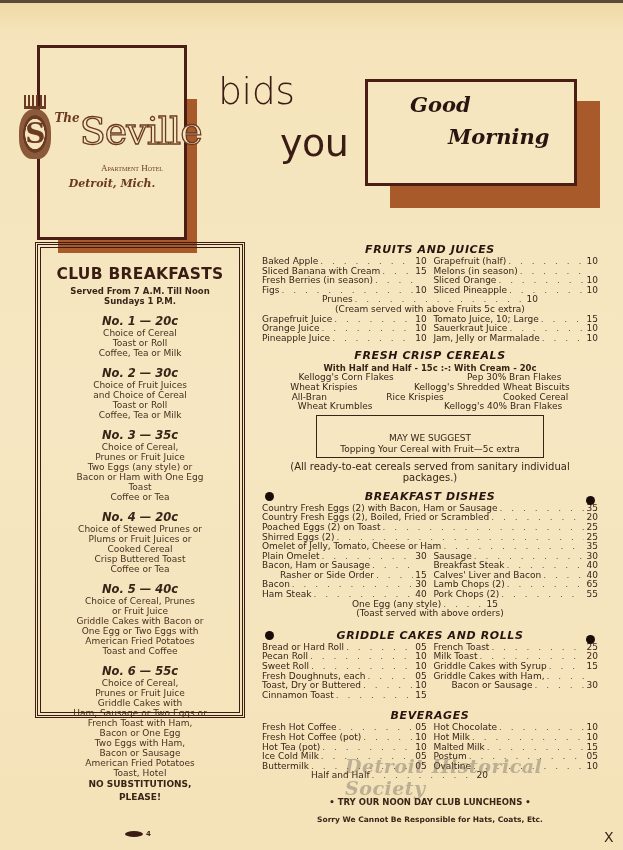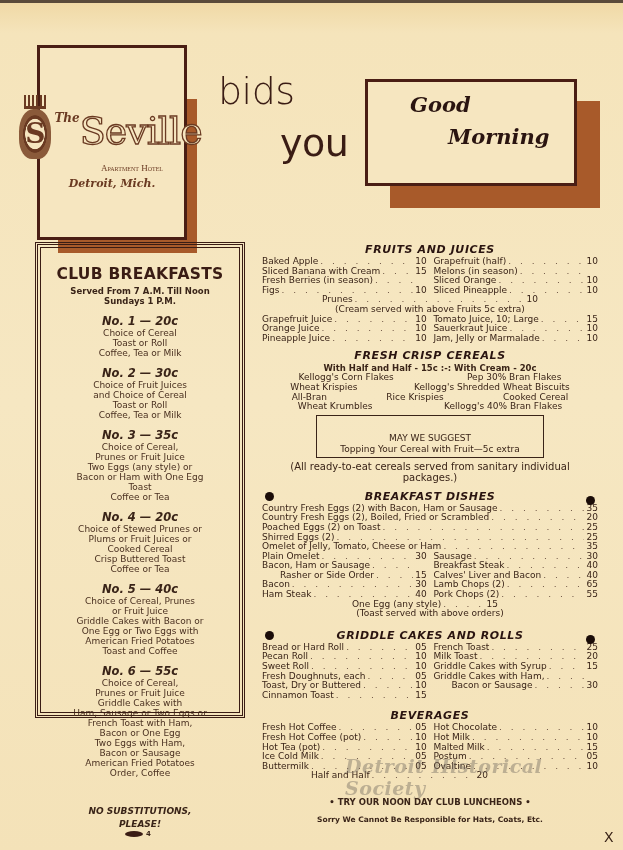--- a/index.html
+++ b/index.html
@@ -51,21 +51,21 @@
   
   .club {
     position:absolute; left: 35px; top: 239px; width: 210px; height: 476px;
     border: 3px double #3a1c14; outline: 1px solid #3a1c14; outline-offset: -6px;
     text-align: center; padding-top: 20px;
   }
   .club-title { font-family:"DejaVu Sans", sans-serif; font-weight: bold; font-size: 15.5px; color:#3a1c14; letter-spacing: 0.3px; }
   .club-served { font-family:"DejaVu Sans", sans-serif; font-weight: bold; font-size: 8.5px; line-height: 10px; margin-top: 3px; }
   .club-no { font-family:"DejaVu Sans", sans-serif; font-weight: bold; font-style: italic; font-size: 11.5px; margin-top: 8px; line-height: 14px; }
   .club-desc { font-family:"DejaVu Sans", sans-serif; font-size: 9px; line-height: 10px; color:#4a3020; }
-  .club-nosub { font-family:"DejaVu Sans", sans-serif; font-weight: bold; font-size: 9px; line-height: 13px; margin-top: 27px; font-style: italic; }
+  .club-nosub { font-family:"DejaVu Sans", sans-serif; font-weight: bold; font-size: 9px; line-height: 13px; margin-top: 0; }
   .page-num { position:absolute; left: 125px; top: 827px; font-size: 7px; font-weight:bold; display:flex; align-items:center; gap:3px; }
   .page-num .orn { width: 18px; height: 6px; background: #3a1c14; border-radius: 50%; }
 
   
   .right { position:absolute; left: 262px; top: 240px; width: 336px; font-family:"DejaVu Sans", sans-serif; color:#3a2418; }
   .sec-title { text-align: center; font-weight: bold; font-style: italic; font-size: 11px; letter-spacing: 0.6px; color:#2a1410; position: relative; line-height: 14px; }
   .sec-title .dot { position:absolute; top: 2px; width: 9px; height: 9px; border-radius: 50%; background: #1a0c08; }
   .sec-title .dot.l { left: 3px; } .sec-title .dot.r { right: 3px; top: 6px; }
   .two { display: flex; justify-content: space-between; }
   .col { width: 49%; }
@@ -156,21 +156,21 @@
         <div class="club-no">No. 6 — 55c</div>
         <div class="club-desc">Choice of Cereal,</div>
         <div class="club-desc">Prunes or Fruit Juice</div>
         <div class="club-desc">Griddle Cakes with</div>
         <div class="club-desc">Ham, Sausage or Two Eggs or</div>
         <div class="club-desc">French Toast with Ham,</div>
         <div class="club-desc">Bacon or One Egg</div>
         <div class="club-desc">Two Eggs with Ham,</div>
         <div class="club-desc">Bacon or Sausage</div>
         <div class="club-desc">American Fried Potatoes</div>
-        <div class="club-desc">Order, Coffee</div>
+        <div class="club-desc">Toast, Hotel</div>
       </div>
     <div class="club-nosub">
       <div>NO SUBSTITUTIONS,</div>
       <div>PLEASE!</div>
     </div>
   </div>
   <div class="page-num">
     <span class="orn"></span>
     <span>4</span>
   </div>

